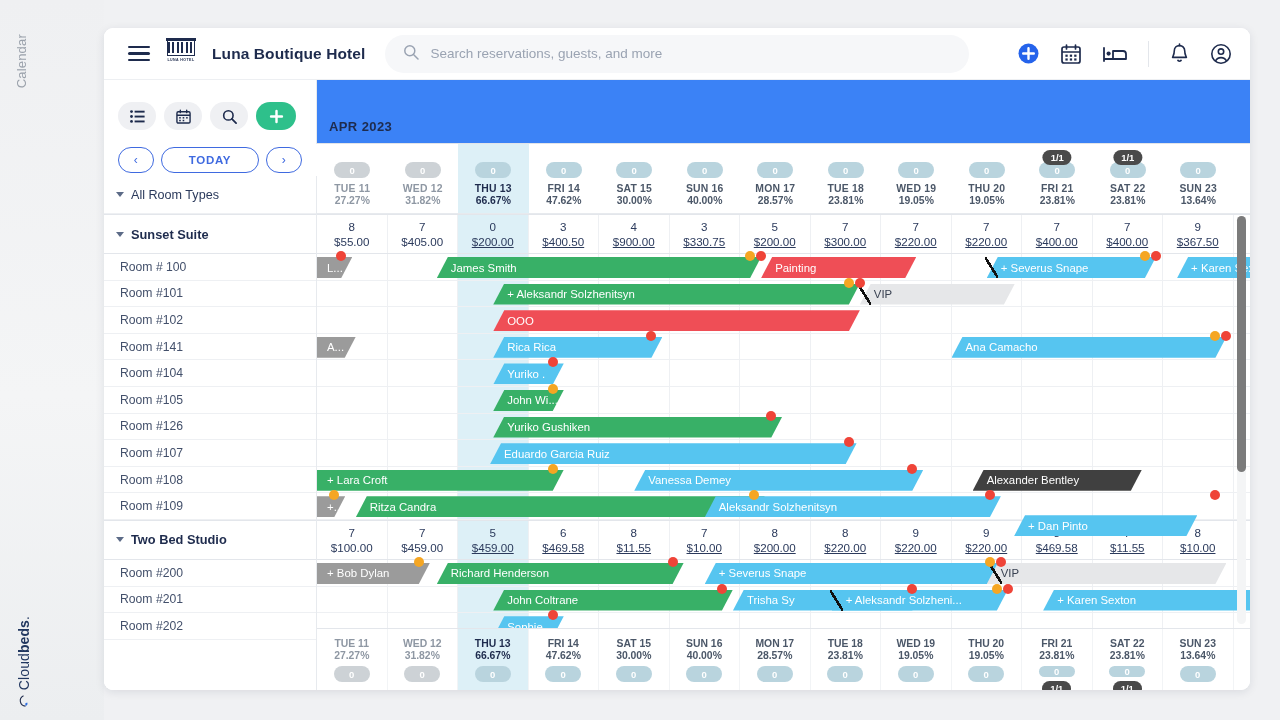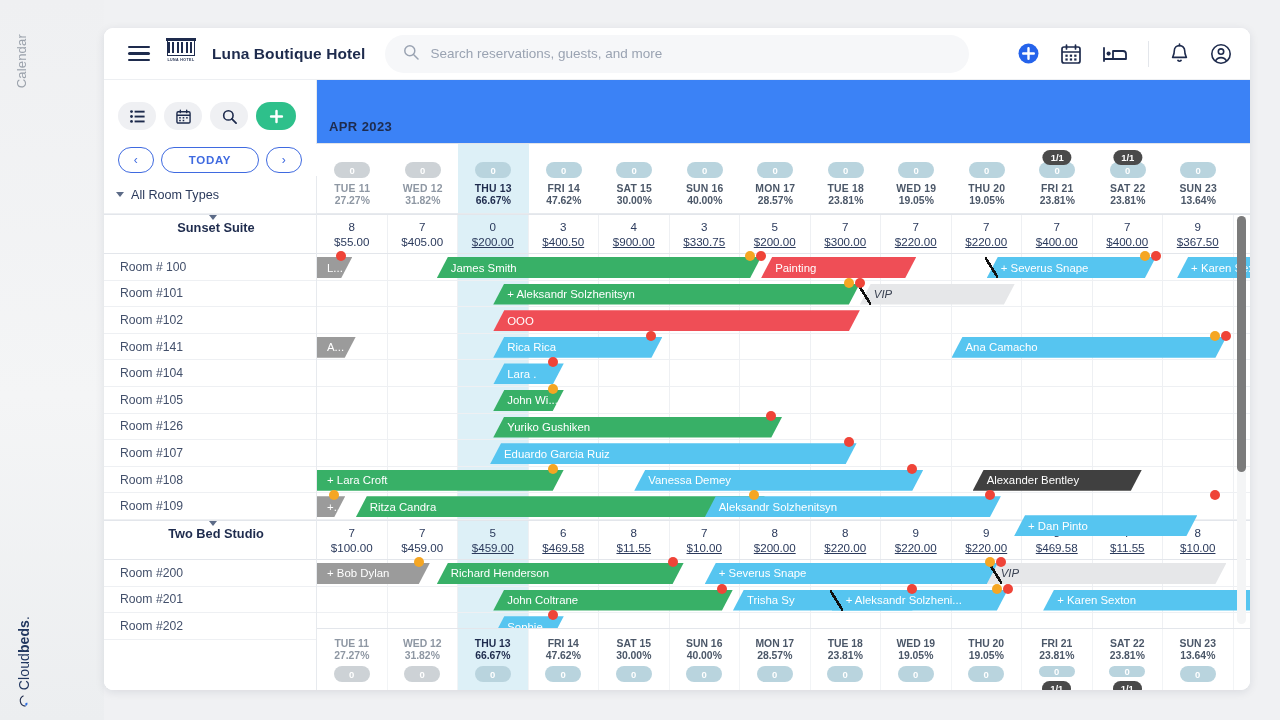--- a/index.html
+++ b/index.html
@@ -114,21 +114,21 @@
   .navbtn.today { width: 98px; }
 
   
   .gridarea { position: absolute; left: 0; top: 116px; width: 1146px; bottom: 0; }
   .sidecol { position: absolute; left: 0; top: 0; width: 213px; bottom: 0; background: #fff;
              border-right: 1px solid #e7eaee; z-index: 3; }
   .side-row { height: 26.6px; display: flex; align-items: center; padding-left: 16px;
               border-bottom: 1px solid #eef0f3; font-size: 12.2px; color: #43506b; }
   .side-row.all { height: 38px; font-size: 12.6px; color: #2b3a5c; padding-left: 12px; }
   .side-row.grp { height: 40px; font-weight: 700; color: #1e2b4d; font-size: 12.8px; padding-left: 12px;
-                  border-bottom: 1px solid #e3e6eb; border-top:1px solid #e3e6eb;flex-direction:column;}
+                  border-bottom: 1px solid #e3e6eb; border-top:1px solid #e3e6eb;}
   .caret { display:inline-block; width:0;height:0;border-left:4.5px solid transparent;
            border-right:4.5px solid transparent;border-top:5px solid #5c6b87; margin-right:7px; }
 
   .datecol { position: absolute; left: 213px; top: 0; right: 0; bottom: 0; overflow: hidden; }
 
   
   .dayhead { display: flex; height: 70px; background: #fff; border-bottom: 1px solid #e7eaee; }
   .daycell {
     width: 70.5px; flex: 0 0 70.5px; position: relative;
     display: flex; flex-direction: column; align-items: center; justify-content: flex-end;
@@ -171,21 +171,21 @@
   .bar {
     position: absolute; top: 3px; height: 21px; display: flex; align-items: center;
     color: #fff; font-size: 11.4px; white-space: nowrap; cursor: pointer;
     padding-left: 14px; overflow: visible;
     clip-path: polygon(11px 0, 100% 0, calc(100% - 11px) 100%, 0 100%);
   }
   .bar.green  { background: #38b067; }
   .bar.blue   { background: #56c5f0; }
   .bar.red    { background: #ef4e56; }
   .bar.gray   { background: #9b9b9b; }
-  .bar.lgray  { background: #e6e7e9; color: #3a4252; font-style: italic; }
+  .bar.lgray  { background: #e6e7e9; color: #3a4252; }
   .bar.dblue  { background: #404040; }
   .bar.flatL  { clip-path: polygon(0 0, 100% 0, calc(100% - 11px) 100%, 0 100%); padding-left: 10px; }
   .bar.flatR  { clip-path: polygon(11px 0, 100% 0, 100% 100%, 0 100%); }
   .dot {
     position: absolute; top: -3px; width: 10px; height: 10px; border-radius: 50%;
     z-index: 5; cursor: pointer;
   }
   .dot.red { background: #ef4438; }
   .dot.orange { background: #f5a623; }
   .slash {
@@ -627,21 +627,21 @@
                 <i></i>
                 <i></i>
                 <i></i>
                 <i></i>
                 <i></i>
                 <i></i>
                 <i></i>
                 <i></i>
                 <i></i>
               </div>
-              <div class="bar blue" style="left: 176.25px; width: 70.5px;">Lara .</div>
+              <div class="bar blue" style="left: 176.25px; width: 70.5px;">Yuriko .</div>
               <div class="dot red" style="left: 230.75px;"></div>
             </div>
             <div class="bkrow">
               <div class="colbg">
                 <i></i>
                 <i></i>
                 <i class="today"></i>
                 <i></i>
                 <i></i>
                 <i></i>

